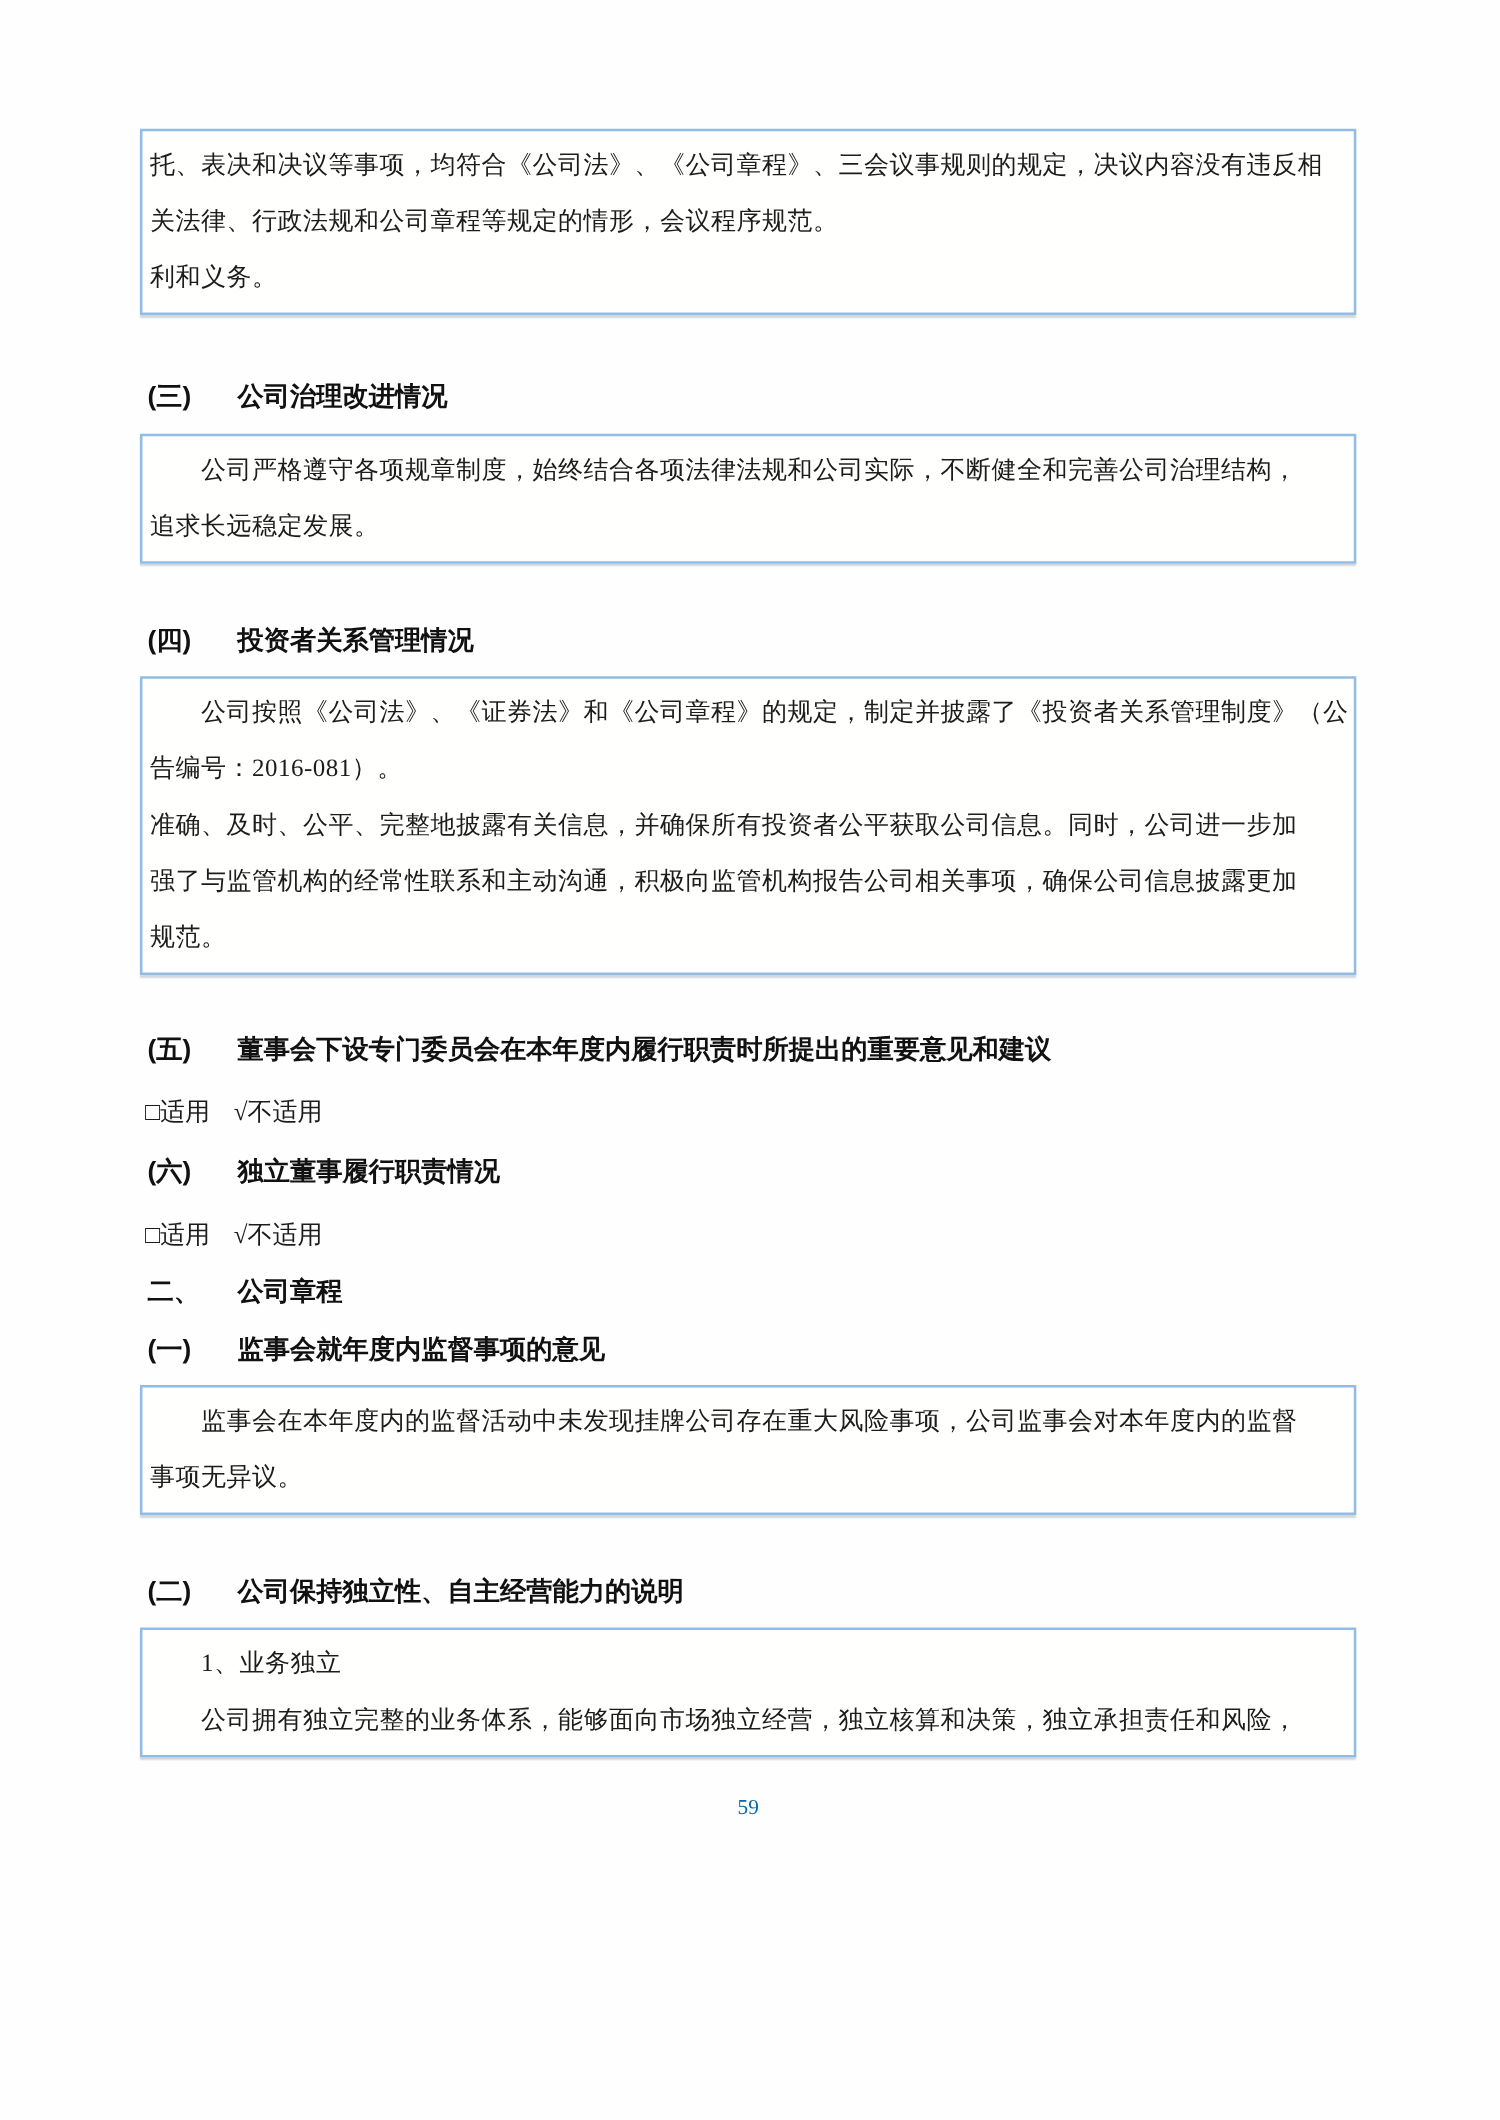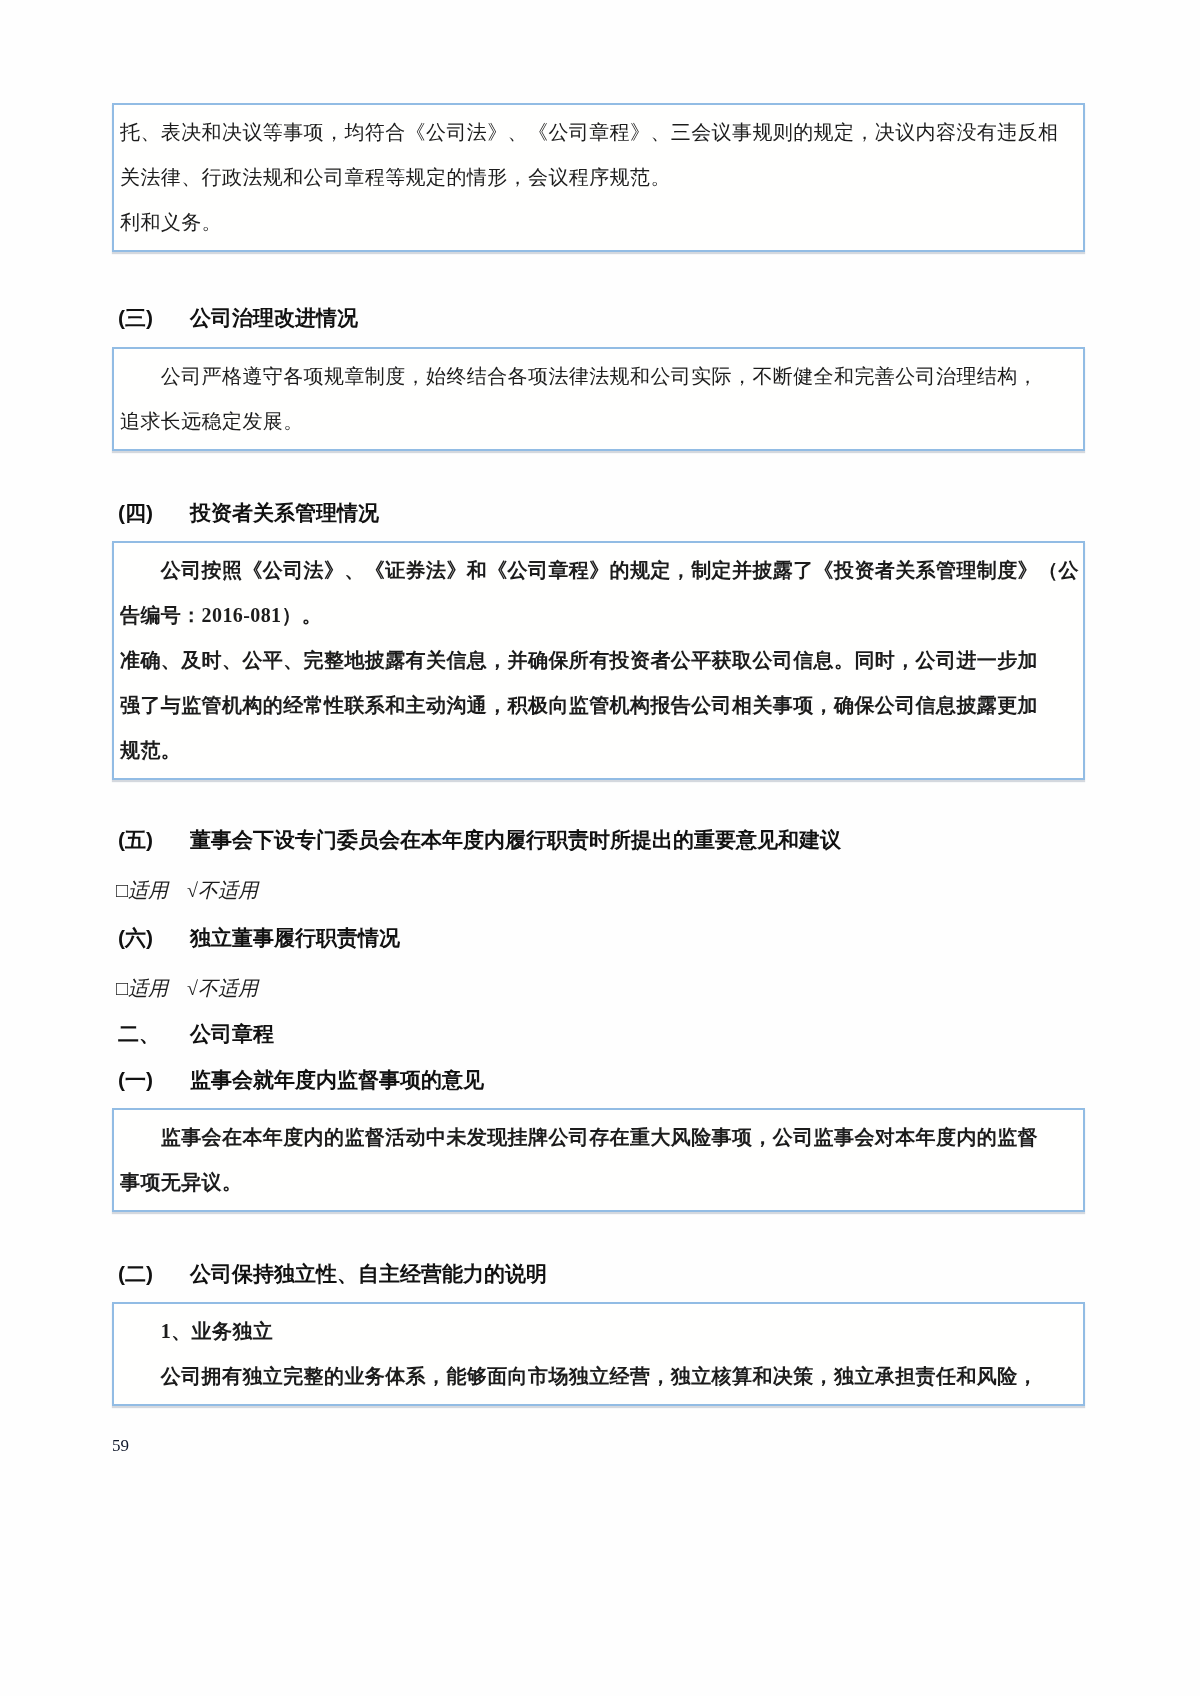--- a/index.html
+++ b/index.html
@@ -50,35 +50,34 @@
     width: 72px;
     flex: 0 0 72px;
   }
   .mt52 { margin-top: 52px; }
   .mt48 { margin-top: 48px; }
   .mt46 { margin-top: 46px; }
   .mt22 { margin-top: 22px; }
   .mt20 { margin-top: 20px; }
   .mt18 { margin-top: 18px; }
   .mt15 { margin-top: 15px; font-family: Liberation Serif, serif; }
-  .mt14 { margin-top: 14px; font-weight: bold; }
+  .mt14 { margin-top: 14px; }
   .cbrow {
     padding-left: 4px;
     font-size: 20px;
     line-height: 28px;
     white-space: nowrap;
-    font-style: italic;
   }
   .cbrow .opt { margin-right: 14px; }
   .pageno {
     margin-top: 30px;
-    text-align: left;
+    text-align: center;
     font-size: 17px;
     line-height: 20px;
-    color: #0f172a;
+    color: #0369a1;
   }
 </style>
 </head>
 <body>
 
 <div class="page">
   <div class="content">
 
     <div class="box">
       <div class="line">托、表决和决议等事项，均符合《公司法》、《公司章程》、三会议事规则的规定，决议内容没有违反相</div>

